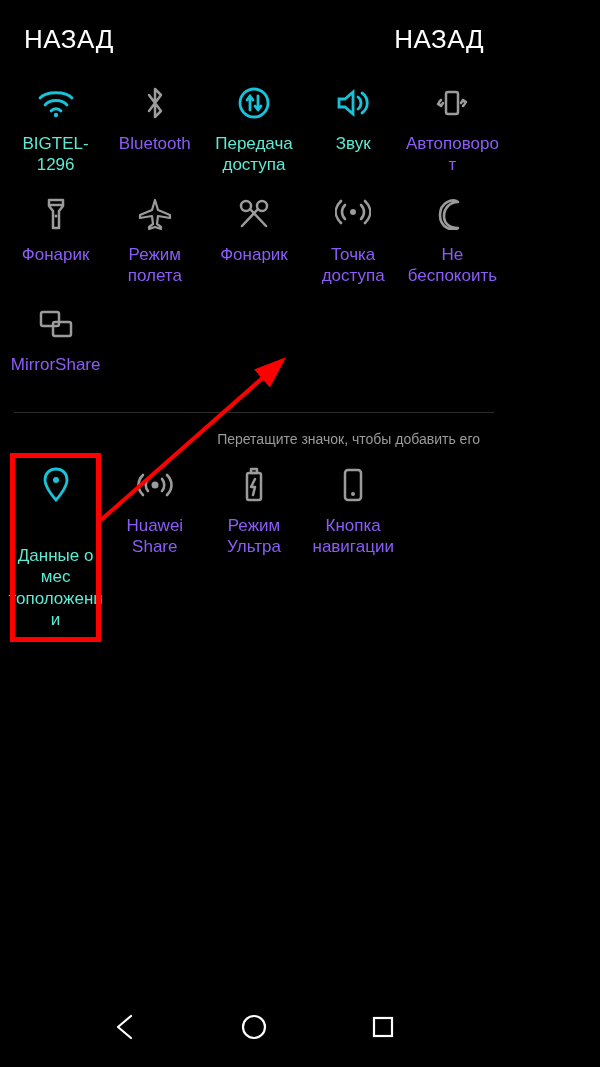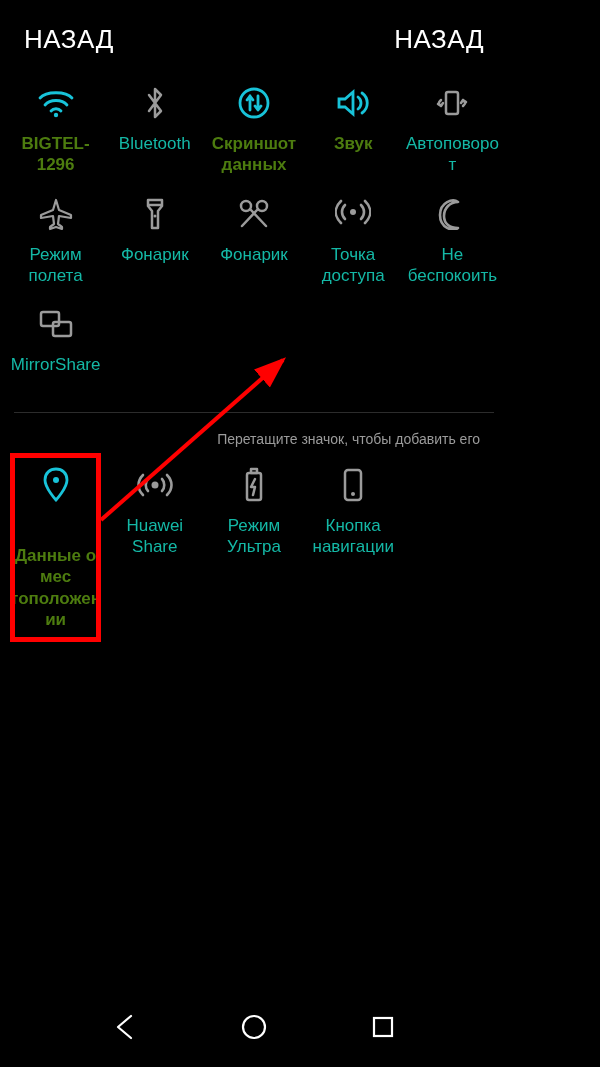--- a/index.html
+++ b/index.html
@@ -3,22 +3,22 @@
 <meta charset="utf-8">
 <style>
   * { box-sizing: border-box; margin: 0; padding: 0; }
   html, body { width: 600px; height: 1067px; background: #000; color: #fff; font-family: Arial, Helvetica, sans-serif; overflow: hidden; }
   .screen { width: 508px; height: 1067px; position: relative; background: #000; }
   .header { display: flex; justify-content: space-between; align-items: center; padding: 24px 24px 10px 24px; }
   .header span { font-size: 26px; font-weight: 500; letter-spacing: 0.5px; color: #fff; }
   .grid { display: grid; grid-template-columns: repeat(5, 1fr); column-gap: 0; row-gap: 6px; padding: 12px 6px 0 6px; }
   .tile { display: flex; flex-direction: column; align-items: center; justify-content: flex-start; min-height: 100px; padding: 6px 2px; }
   .tile .icon-wrap { width: 40px; height: 40px; display: flex; align-items: center; justify-content: center; }
-  .tile .label { margin-top: 10px; font-size: 17px; text-align: center; line-height: 1.25; color: #14b8a6; word-break: break-word; }
-  .tile.active .label { color: #4d7c0f; font-weight: bold; }
+  .tile .label { margin-top: 10px; font-size: 17px; text-align: center; line-height: 1.25; color: #8b5cf6; word-break: break-word; }
+  .tile.active .label { color: #5eead4; }
   .divider { height: 1px; background: #2c2c2c; margin: 14px 14px 0 14px; }
   .hint { color: #9b9b9b; font-size: 14px; padding: 18px 28px 0 28px; text-align: right; }
   .grid.available { padding-top: 12px; }
   .highlight { position: relative; gap: 30px; }
   .highlight::after { content: ""; position: absolute; top: -6px; left: 4px; right: 4px; bottom: -6px; border: 5px solid #ff0000; pointer-events: none; }
   svg { display: block; }
   .navbar { position: absolute; bottom: 0; left: 0; right: 0; height: 80px; display: flex; align-items: center; justify-content: space-around; padding: 0 60px; }
   .navbtn { width: 36px; height: 36px; display:flex; align-items:center; justify-content:center; }
   .arrow { position: absolute; left: 101px; top: 352px; pointer-events: none; }
 </style>
@@ -55,21 +55,21 @@
     </div>
 
     <div class="tile active">
       <span class="icon-wrap">
         <svg width="34" height="34" viewBox="0 0 34 34" fill="none" stroke="#18c3d9" stroke-width="2.8">
           <circle cx="17" cy="17" r="14"></circle>
             <path d="M13 10 L13 24 M13 10 L10 14 M13 10 L16 14" stroke-linecap="round"></path>
             <path d="M21 10 L21 24 M21 24 L18 20 M21 24 L24 20" stroke-linecap="round"></path>
         </svg>
       </span>
-      <span class="label">Скриншот данных</span>
+      <span class="label">Передача доступа</span>
     </div>
 
     <div class="tile active">
       <span class="icon-wrap">
         <svg width="36" height="30" viewBox="0 0 36 30" fill="none" stroke="#18c3d9" stroke-width="2.8" stroke-linecap="round">
           <path d="M4 11 L4 19 L10 19 L18 26 L18 4 L10 11 Z" fill="none"></path>
             <path d="M23 9 C27 12 27 18 23 21"></path>
             <path d="M27 5 C34 10 34 20 27 25"></path>
         </svg>
       </span>
@@ -82,36 +82,36 @@
           <rect x="11" y="6" width="12" height="22" rx="2"></rect>
             <path d="M6 14 C3 17 3 17 6 20 M6 20 L3 18 M6 20 L8 17"></path>
             <path d="M28 14 C31 17 31 17 28 20 M28 14 L31 16 M28 14 L26 17"></path>
         </svg>
       </span>
       <span class="label">Автоповорот</span>
     </div>
 
     <div class="tile">
       <span class="icon-wrap">
-        <svg width="36" height="34" viewBox="0 0 36 34" fill="none" stroke="#9b9b9b" stroke-width="2.2" stroke-linejoin="round">
-          <path d="M18 3 L21 13 L33 18 L33 21 L21 19 L20 27 L24 30 L24 32 L18 30 L12 32 L12 30 L16 27 L15 19 L3 21 L3 18 L15 13 Z"></path>
-        </svg>
-      </span>
-      <span class="label">Режим полета</span>
-    </div>
-
-    <div class="tile">
-      <span class="icon-wrap">
         <svg width="22" height="36" viewBox="0 0 22 36" fill="none" stroke="#9b9b9b" stroke-width="2.5" stroke-linejoin="round">
           <path d="M4 4 L18 4 L18 10 L14 15 L14 32 L8 32 L8 15 L4 10 Z"></path>
             <line x1="4" y1="9" x2="18" y2="9"></line>
             <circle cx="11" cy="20" r="1.5" fill="#9b9b9b" stroke="none"></circle>
         </svg>
       </span>
       <span class="label">Фонарик</span>
+    </div>
+
+    <div class="tile">
+      <span class="icon-wrap">
+        <svg width="36" height="34" viewBox="0 0 36 34" fill="none" stroke="#9b9b9b" stroke-width="2.2" stroke-linejoin="round">
+          <path d="M18 3 L21 13 L33 18 L33 21 L21 19 L20 27 L24 30 L24 32 L18 30 L12 32 L12 30 L16 27 L15 19 L3 21 L3 18 L15 13 Z"></path>
+        </svg>
+      </span>
+      <span class="label">Режим полета</span>
     </div>
 
     <div class="tile">
       <span class="icon-wrap">
         <svg width="36" height="32" viewBox="0 0 36 32" fill="none" stroke="#9b9b9b" stroke-width="2.5" stroke-linecap="round">
           <circle cx="10" cy="8" r="5"></circle>
             <circle cx="26" cy="8" r="5"></circle>
             <path d="M14 11 L30 28"></path>
             <path d="M22 11 L6 28"></path>
         </svg>

